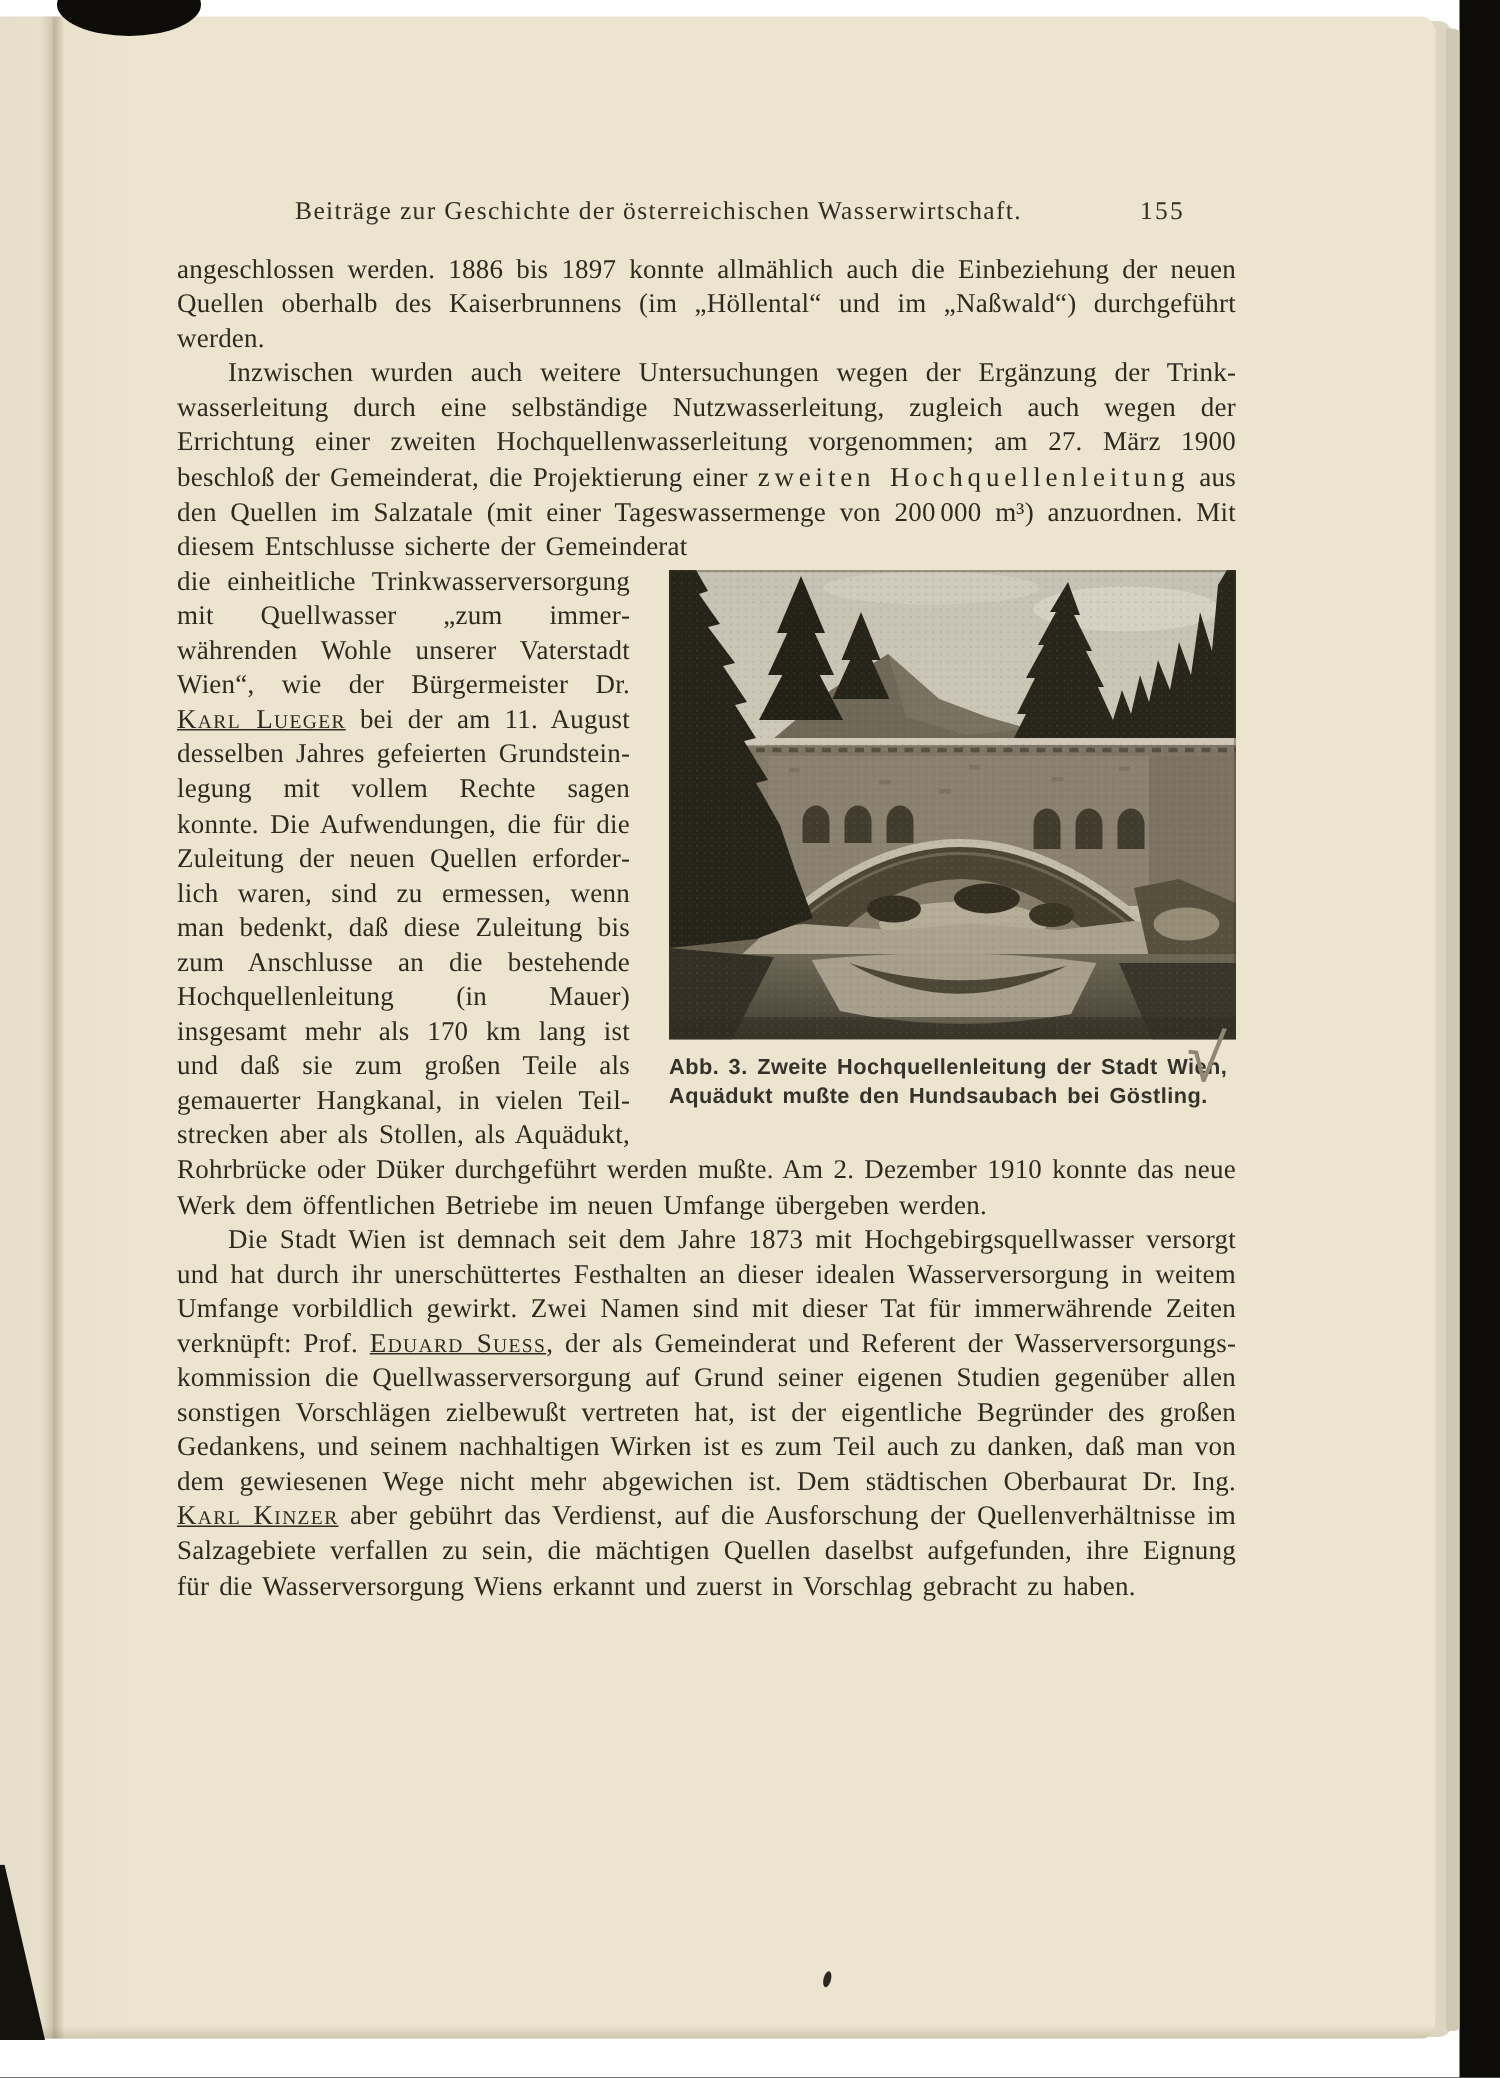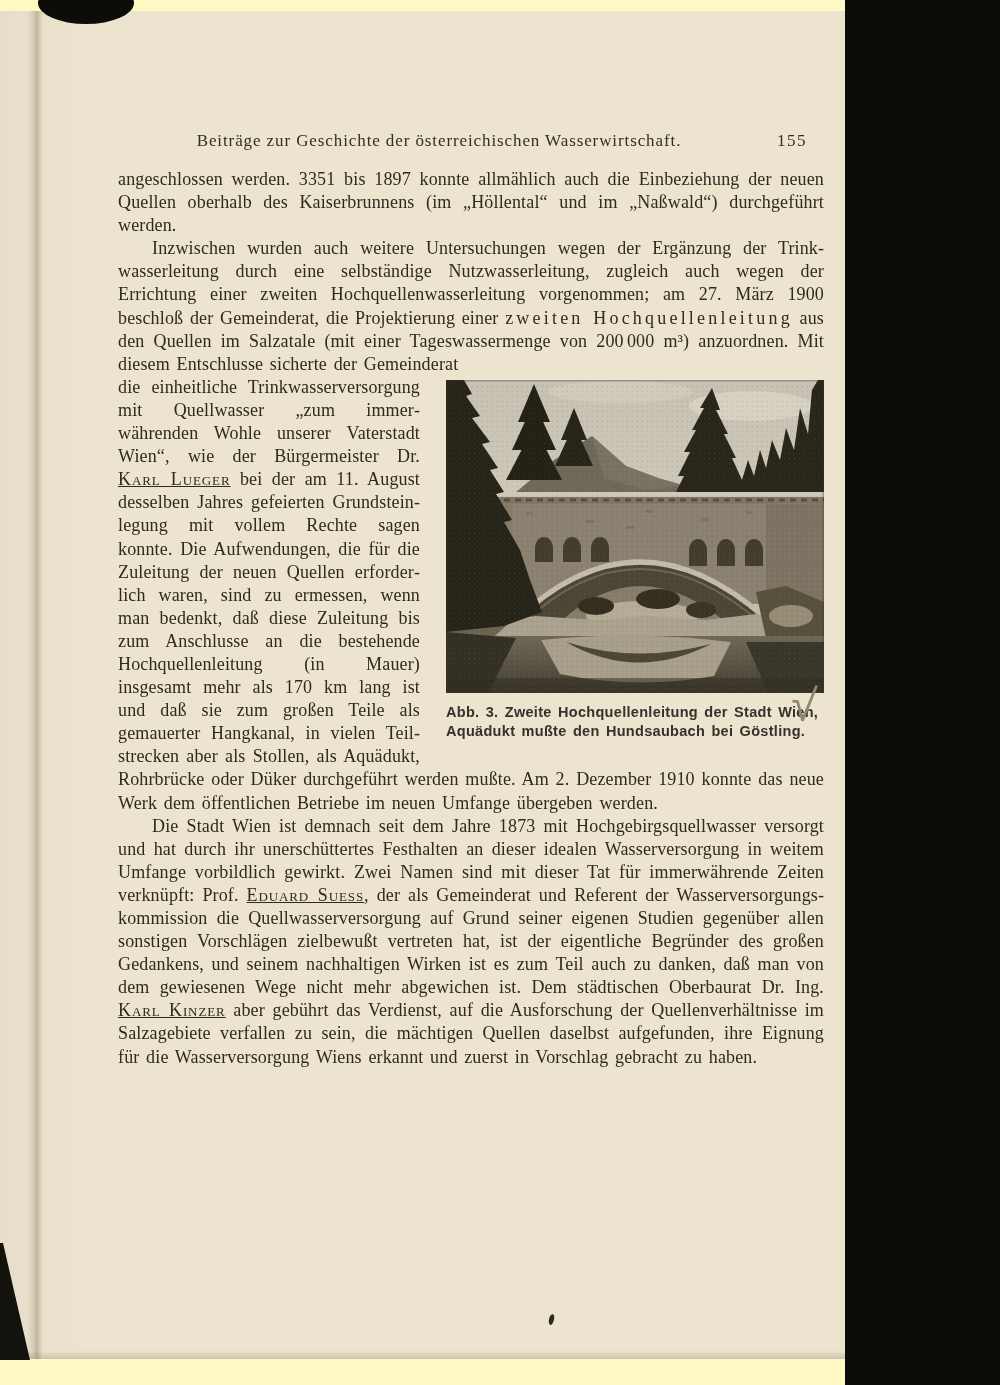--- a/index.html
+++ b/index.html
@@ -1,16 +1,16 @@
 <!DOCTYPE html>
 <html><head>
 <meta charset="utf-8">
 <style>
   html,body{margin:0;padding:0;background:#0d0c09;}
-  .page{position:relative;width:845px;height:1385px;background:#fef9c3;overflow:hidden;
+  .page{position:relative;width:973px;height:1385px;background:#ffffff;overflow:hidden;
         font-family:"Liberation Serif",serif;}
   
   .stack{position:absolute;border-radius:0 9px 9px 0;}
   .s1{left:952px;top:14px;width:16px;height:1344px;background:#dcd5c1;}
   .s2{left:964px;top:19px;width:13px;height:1335px;background:#cfc8b3;}
   .s3{left:974px;top:24px;width:11px;height:1326px;background:#beb7a1;}
   .s4{left:982px;top:30px;width:9px;height:1315px;background:#a49d87;}
   
   .paper{position:absolute;left:0;top:11px;width:957px;height:1348px;
          background:linear-gradient(90deg,#e6deca 0px,#e9e1cc 45px,#ece4cf 90px,#ece4cf 100%);
@@ -19,21 +19,21 @@
          background:linear-gradient(#ece4cf,#cdc5ae);border-radius:0 0 14px 0;}
   .gutter{position:absolute;left:27px;top:11px;width:16px;height:1348px;
          background:linear-gradient(90deg,rgba(0,0,0,0),rgba(120,104,72,0.20) 45%,rgba(90,78,52,0.30) 58%,rgba(0,0,0,0));}
   .top-blob{position:absolute;left:38px;top:-18px;width:96px;height:42px;background:#0d0c09;border-radius:50%;}
   .corner-wedge{position:absolute;left:0;top:1243px;width:30px;height:117px;background:#14120d;
          clip-path:polygon(0 0,10% 0,100% 100%,0 100%);}
   
   .content{position:absolute;left:118px;top:131px;width:706px;color:#2e2a20;}
   .running-header{display:flex;align-items:baseline;font-size:17px;letter-spacing:0.9px;color:#332e24;}
   .running-header .title{flex:1;text-align:center;}
-  .running-header .pnum{width:64px;text-align:center;letter-spacing:1.5px;}
+  .running-header .pnum{width:64px;text-align:left;letter-spacing:1.5px;}
   .body{margin-top:17px;font-size:18px;line-height:23.1px;text-align:justify;
         letter-spacing:0.15px;word-spacing:2px;}
   .body p{margin:0;}
   p.ind{text-indent:34px;}
   p.jlast{text-align-last:justify;}
   .sp{letter-spacing:3.2px;}
   .sc{font-variant:small-caps;letter-spacing:0.9px;text-decoration:underline;}
   
   figure.fig{float:right;width:378px;margin:4px 0 12px 26px;}
   .photo{display:block;width:378px;height:313px;}
@@ -62,21 +62,21 @@
   <div class="top-blob"></div>
   <div class="corner-wedge"></div>
 
   <div class="content">
     <div class="running-header">
       <span class="title">Beiträge zur Geschichte der österreichischen Wasserwirtschaft.</span>
       <span class="pnum">155</span>
     </div>
 
     <div class="body">
-      <p>angeschlossen werden. 3351 bis 1897 konnte allmählich auch die Ein­beziehung der neuen Quellen oberhalb des Kaiserbrunnens (im „Höllental“ und im „Naßwald“) durchgeführt werden.</p>
+      <p>angeschlossen werden. 1886 bis 1897 konnte allmählich auch die Ein­beziehung der neuen Quellen oberhalb des Kaiserbrunnens (im „Höllental“ und im „Naßwald“) durchgeführt werden.</p>
 
       <p class="ind"><span><span>Inzwischen wurden auch weitere Unter­suchungen wegen der Ergänzung der Trink­wasser­leitung durch eine selbständige Nutz­wasser­leitung, zugleich auch wegen der Errichtung einer zweiten Hoch­quellen­wasser­leitung vorgenommen; am 27. März 1900 beschloß der Gemeinderat, die Projektierung einer </span><span class="sp">zweiten Hoch­quellen­leitung</span><span> aus den Quellen im Salzatale (mit einer Tages­wasser­menge von 200 000 m³) anzuordnen. Mit diesem Entschlusse sicherte der Gemeinderat </span></span></p><figure class="fig">
           <svg class="photo" viewBox="0 0 378 313" preserveAspectRatio="none" role="img">
             <defs>
               <linearGradient id="sky" x1="0" y1="0" x2="0" y2="1">
                 <stop offset="0" stop-color="#c6c1b2"></stop>
                 <stop offset="0.5" stop-color="#cfcaba"></stop>
                 <stop offset="1" stop-color="#b9b3a2"></stop>
               </linearGradient>
               <linearGradient id="water" x1="0" y1="0" x2="0" y2="1">

